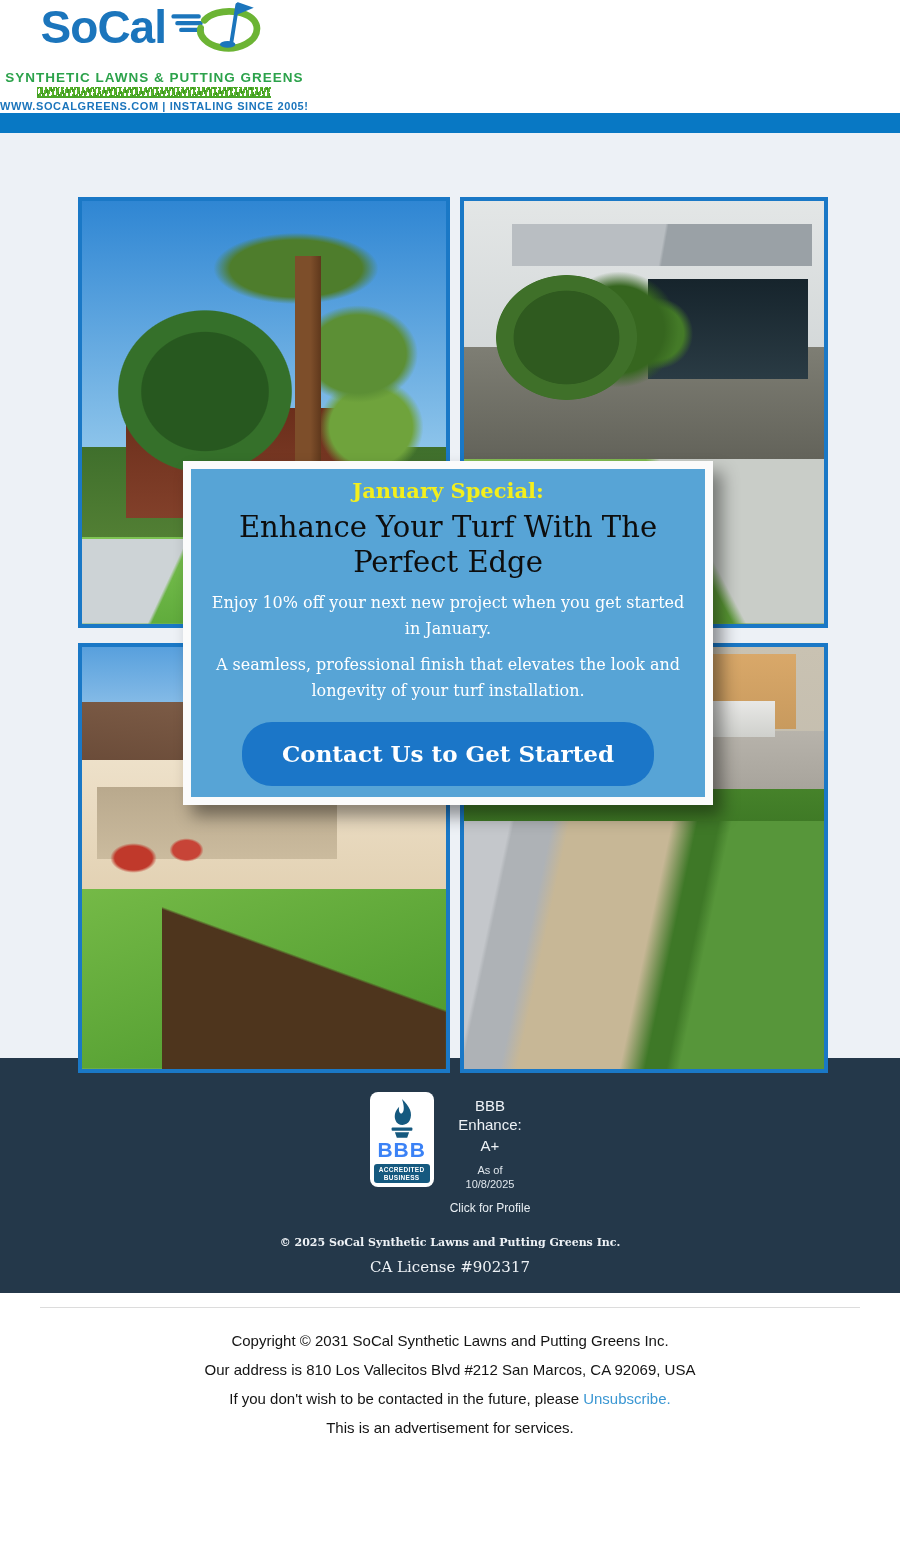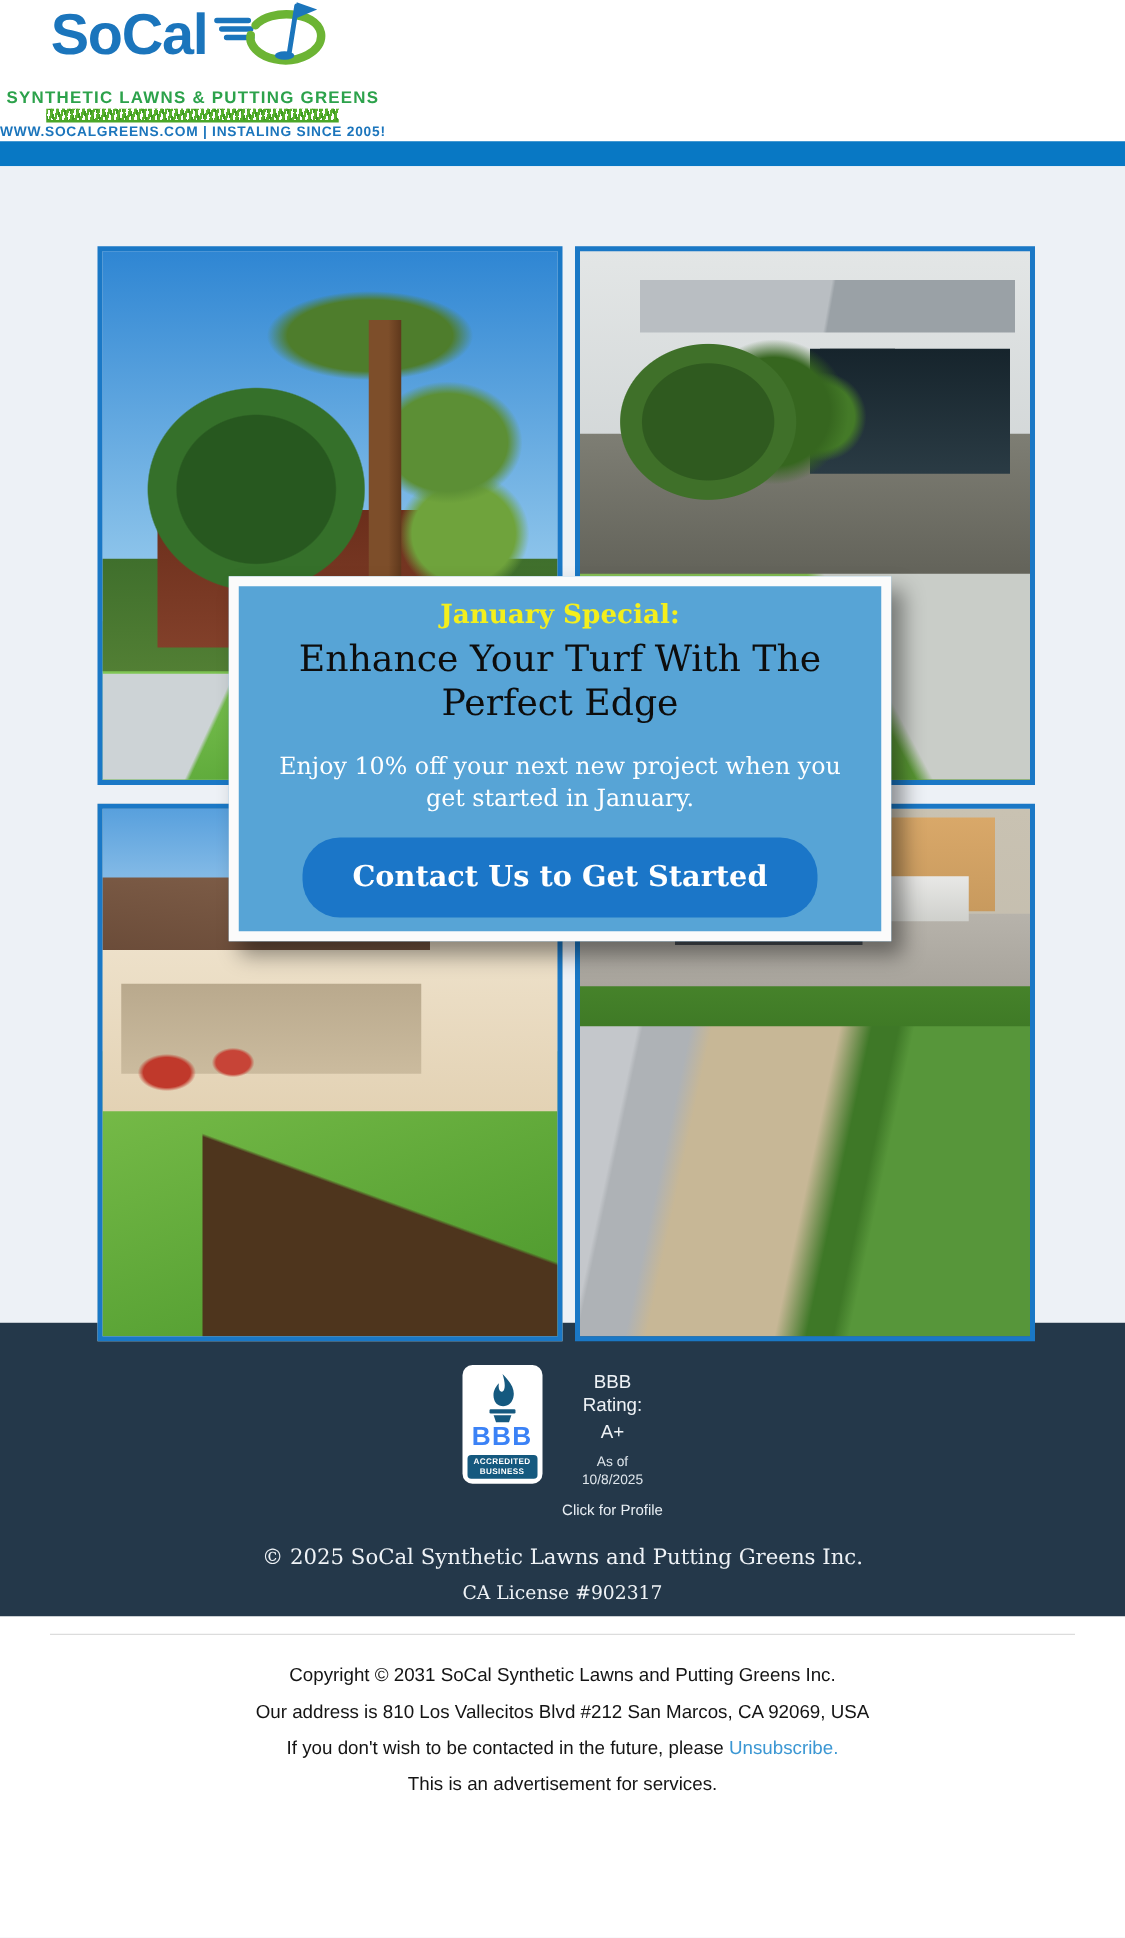--- a/index.html
+++ b/index.html
@@ -71,39 +71,39 @@
     linear-gradient(#4c8a2e,#3f7a26) 0 31%/100% 62px no-repeat,
     linear-gradient(102deg,#c4c7cb 0 14%,#aeb2b6 15% 24%,#c7b796 28% 52%,#3e7827 58% 63%,#57963a 66% 100%) 0 100%/100% 74% no-repeat,
     linear-gradient(#c9c2b2,#b9b3a6);}
 
   
   .promo-card{position:absolute;left:183px;top:328px;width:514px;box-sizing:content-box;
     background:#57a4d6;border:8px solid #fbfbfb;box-shadow:9px 11px 16px rgba(0,0,0,0.42);
     text-align:center;font-family:"DejaVu Serif",serif;}
   .eyebrow{color:#f4ef1c;font-weight:bold;font-size:21px;line-height:22px;margin:11px 0 0;}
   .promo-title{color:#0d0d0d;font-weight:normal;font-size:29px;line-height:35px;margin:8px auto 0;max-width:495px;}
-  .promo-p{color:#ffffff;font-size:19px;line-height:26px;margin:20px auto 0;max-width:478px;}
+  .promo-p{color:#ffffff;font-size:16px;line-height:26px;margin:10px auto 0;max-width:478px;}
   .cta{display:inline-block;margin:18px auto 11px;background:#1b76c8;color:#ffffff;
     font-family:"DejaVu Serif",serif;font-weight:bold;font-size:23px;line-height:26px;
     padding:19px 40px;border-radius:30px;text-decoration:none;cursor:pointer;}
 
   
   .navy{height:235px;background:#24384a;text-align:center;color:#eef2f6;}
   .bbb-row{display:flex;justify-content:center;align-items:flex-start;gap:16px;padding-top:34px;cursor:pointer;}
   .bbb-seal{width:64px;background:#ffffff;border-radius:8px;padding:5px 4px 4px;box-sizing:border-box;}
   .bbb-flame{width:34px;height:42px;display:block;margin:0 auto;}
   .bbb-word{color:#3b82f6;font-weight:bold;font-size:21px;line-height:22px;letter-spacing:1px;}
   .bbb-accred{background:#15597f;border-radius:3px;color:#fff;font-weight:bold;font-size:6.5px;
     line-height:7.5px;letter-spacing:0.3px;padding:2px 1px;margin-top:3px;}
   .bbb-rating{padding-top:4px;text-align:center;}
   .rating-label{font-size:15px;line-height:19px;width:70px;margin:0 auto;}
   .rating-value{font-size:15px;line-height:18px;margin-top:3px;}
   .as-of{font-size:11px;line-height:14px;margin-top:8px;color:#dfe6ec;}
   .profile-link{font-size:12px;margin-top:10px;color:#e8eef3;cursor:pointer;}
-  .f-copy{font-family:"DejaVu Serif",serif;font-size:17px;margin:21px 0 0;}
+  .f-copy{font-family:"DejaVu Serif",serif;font-size:11px;margin:21px 0 0;font-weight:bold;}
   .f-lic{font-family:"DejaVu Serif",serif;font-size:15px;margin:9px 0 0;}
 
   
   .legal{position:relative;height:172px;background:#fff;text-align:center;color:#141414;}
   .divider{border:none;border-top:1px solid #dcdcdc;width:820px;margin:14px auto 0;}
   .legal p{font-size:15px;line-height:19px;margin:10px 0 0;}
   .legal p.first{margin-top:23px;}
   .unsub{color:#3b97d3;text-decoration:none;cursor:pointer;}
 </style>
 </head>
@@ -136,40 +136,41 @@
       <div class="photo photo1"></div>
       <div class="photo photo2"></div>
       <div class="photo photo3"></div>
       <div class="photo photo4"></div>
     </div>
 
     <div class="promo-card">
       <div class="eyebrow">January Special:</div>
       <h1 class="promo-title">Enhance Your Turf With The Perfect Edge</h1>
       <p class="promo-p">Enjoy 10% off your next new project when you get started in January.</p>
+      <p class="promo-p">A seamless, professional finish that elevates the look and longevity of your turf installation.</p>
       <a class="cta">Contact Us to Get Started</a>
     </div>
   </section>
 
   <footer class="navy">
     <div class="bbb-row">
       <div class="bbb-seal">
         <svg class="bbb-flame" viewBox="0 0 36 44">
           <path d="M18 2 C26 10 30 17 26 25 C23 31 13 31 11 24 C9 18 12 13 15 10 C14 15 16 18 18 17 C21 15 20 8 18 2 Z" fill="#15597f"></path>
           <rect x="7" y="32" width="22" height="3.5" rx="1" fill="#15597f"></rect>
           <path d="M10.5 37 h15 l-2 6 h-11 z" fill="#15597f"></path>
         </svg>
         <div class="bbb-word">BBB</div>
         <div class="bbb-accred">
           <div>ACCREDITED</div>
           <div>BUSINESS</div>
         </div>
       </div>
       <div class="bbb-rating">
-        <div class="rating-label">BBB Rating:</div>
+        <div class="rating-label">BBB Enhance:</div>
         <div class="rating-value">A+</div>
         <div class="as-of">
           <div>As of</div>
           <div>10/8/2025</div>
         </div>
         <div class="profile-link">Click for Profile</div>
       </div>
     </div>
     <p class="f-copy">© 2025 SoCal Synthetic Lawns and Putting Greens Inc.</p>
     <p class="f-lic">CA License #902317</p>

